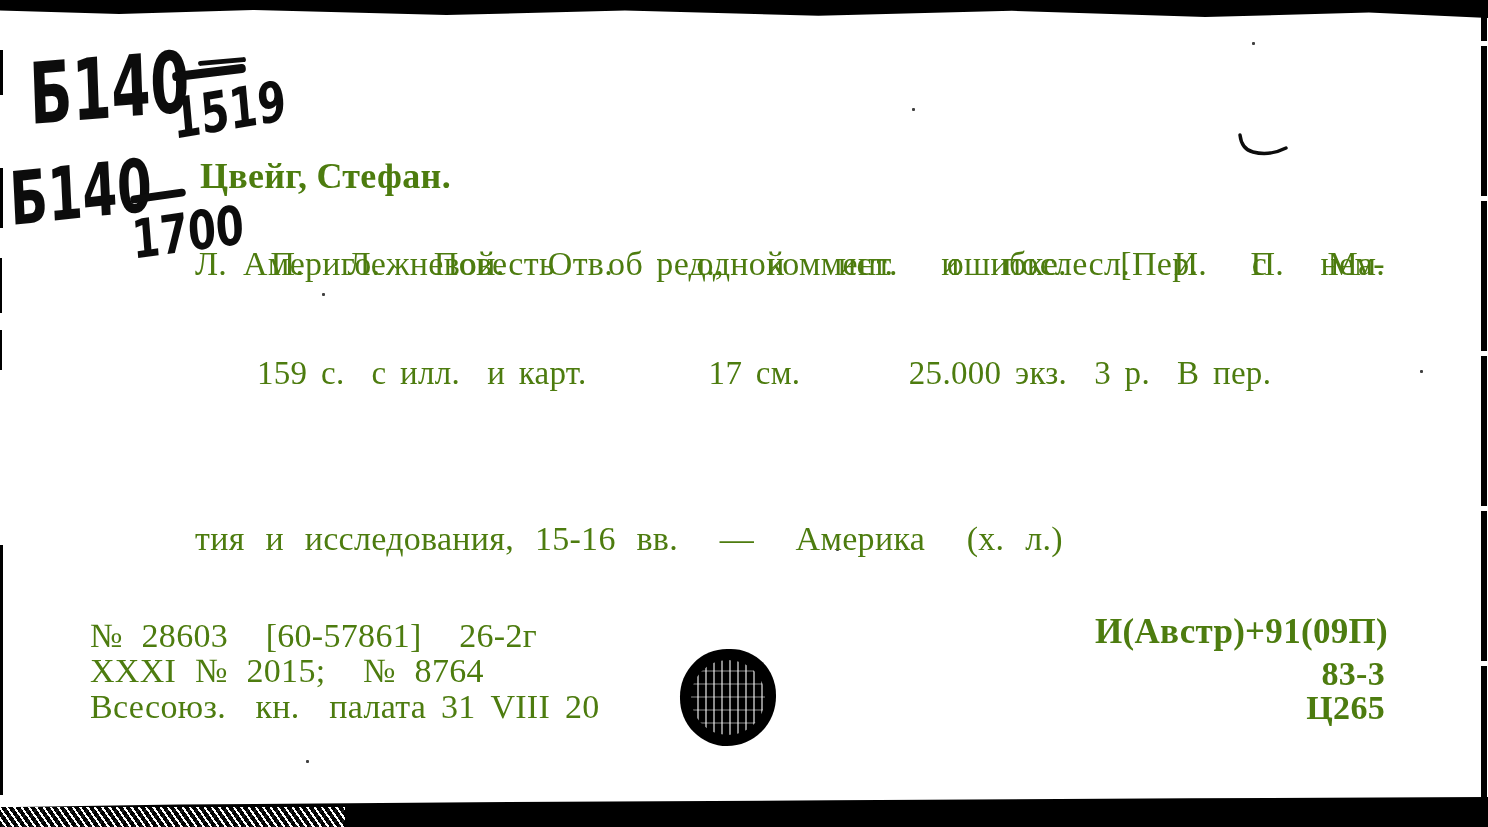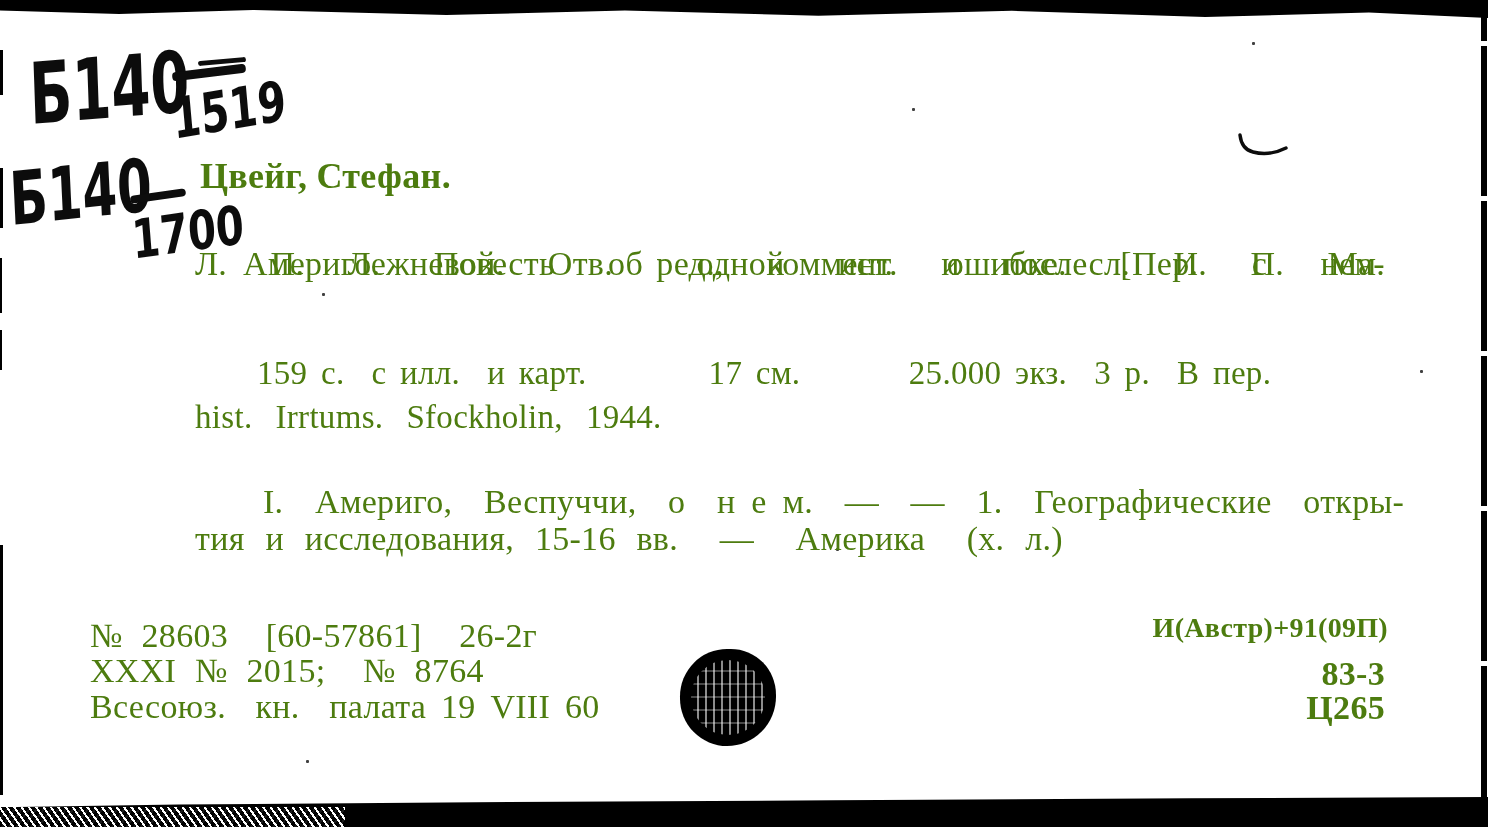--- a/index.html
+++ b/index.html
@@ -93,33 +93,31 @@
     <path d="M4 4 C5 13, 9 19, 17 21 C28 24, 40 22, 50 17" fill="none" stroke="#0c0c0c" stroke-width="3.4" stroke-linecap="round"></path>
   </svg>
 
   <div class="line bold" style="left:200px;top:156px;font-size:36px;">Цвейг, Стефан.</div>
 
   <div class="line just" style="left:243px;top:203px;width:1142px;margin-top:42px;">Америго. Повесть об одной ист. ошибке.  [Пер. с нем.</div>
   <div class="line just" style="left:195px;top:245px;width:1190px;">Л. П. Лежневой. Отв. ред., коммент. и послесл. И. П. Ма-</div>
 
   <div class="line" style="left:257px;top:331px;font-size:33px;word-spacing:5px;margin-top:24px;">159 с.  с илл.  и карт.         17 см.        25.000 экз.  3 р.  В пер.</div>
 
-  <div class="line" style="left:195px;top:399px;font-size:33px;word-spacing:3px;">hist.  Irrtums.  Sfockholin,  1944.</div>
 
-  <div class="line" style="left:263px;top:483px;word-spacing:7px;">I.  Америго,  Веспуччи,  о  н е м.  —  —  1.  Географические  откры-</div>
   <div class="line" style="left:195px;top:520px;word-spacing:12px;">тия и исследования, 15-16 вв.  —  Америка  (х. л.)</div>
 
   <div>
     <div class="line" style="left:90px;top:617px;word-spacing:10px;">№ 28603  [60-57861]  26-2г</div>
     <div class="line" style="left:90px;top:652px;word-spacing:10px;">XXXI № 2015;  № 8764</div>
-    <div class="line" style="left:90px;top:688px;word-spacing:6px;">Всесоюз.  кн.  палата 19 VIII 60</div>
+    <div class="line" style="left:90px;top:688px;word-spacing:6px;">Всесоюз.  кн.  палата 31 VIII 20</div>
   </div>
 
   <div>
-    <div class="line bold" style="right:100px;top:612px;font-size:28px;text-align:left;">И(Австр)+91(09П)</div>
+    <div class="line bold" style="right:100px;top:612px;font-size:35px;text-align:left;">И(Австр)+91(09П)</div>
     <div class="line bold" style="right:103px;top:655px;text-align:right;">83-3</div>
     <div class="line bold" style="right:103px;top:689px;text-align:right;">Ц265</div>
   </div>
 
   <div class="hole">
     <div class="hole-tex"></div>
   </div>
 
 </div>
 

